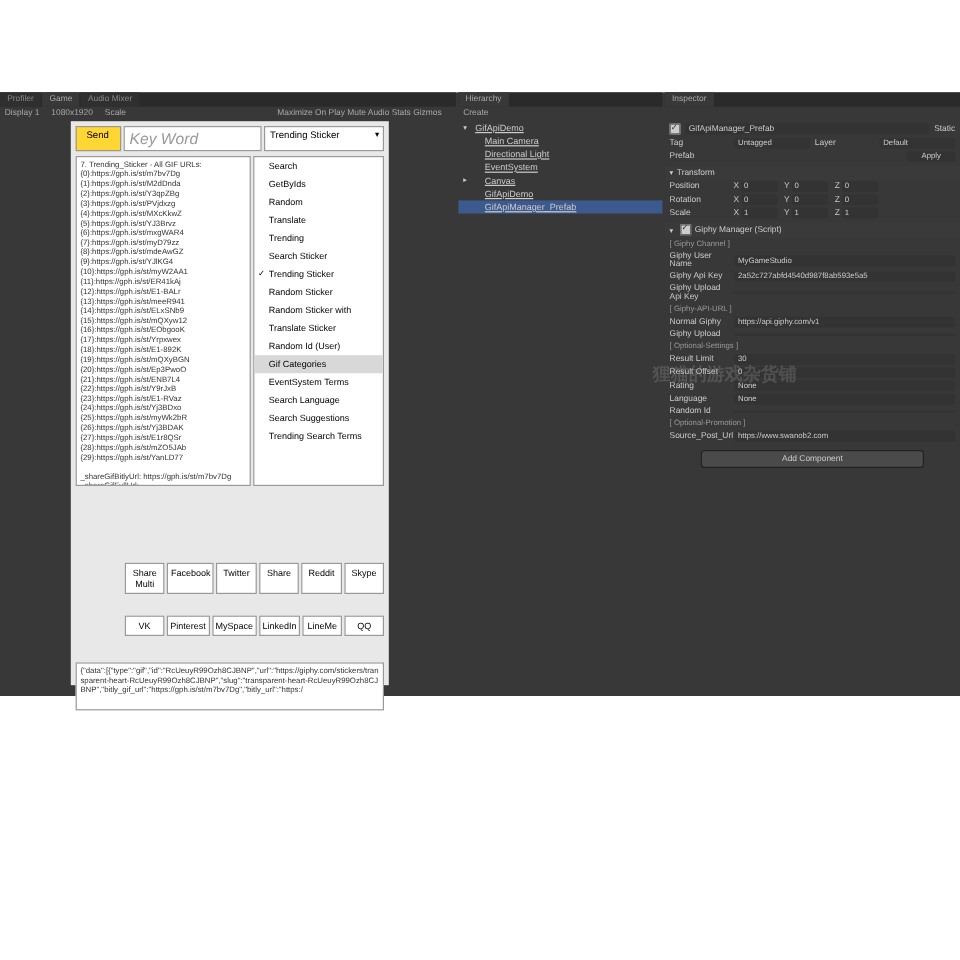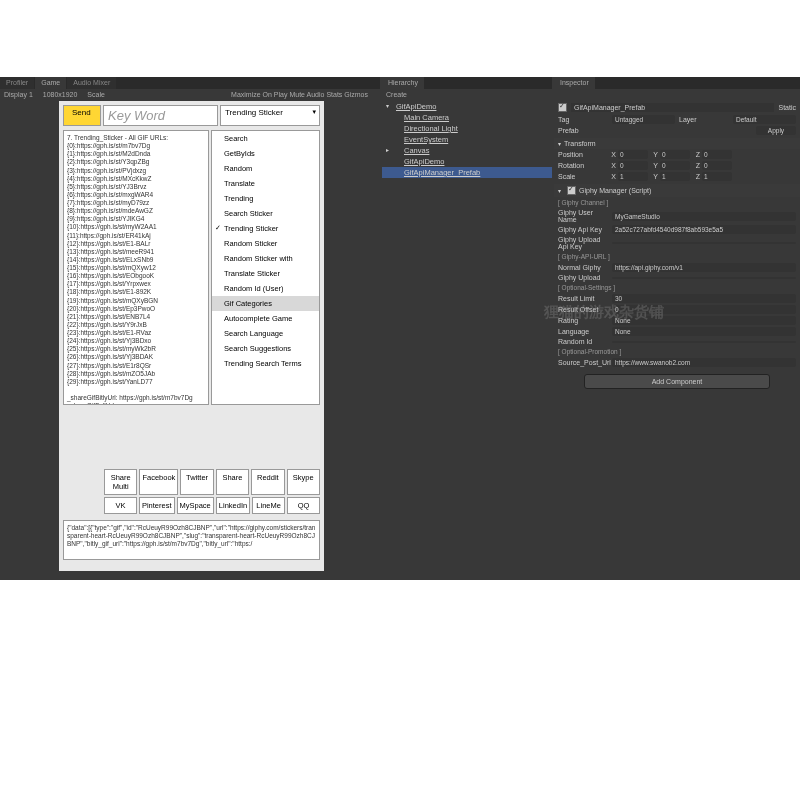--- a/index.html
+++ b/index.html
@@ -31,21 +31,21 @@
 
 .content-row { display: flex; padding: 0 4px; gap: 2px; }
 .output-area { width: 155px; background: #fff; border: 1px solid #999; padding: 3px; font-size: 6.5px; line-height: 1.25; color: #333; height: 275px; overflow: hidden; }
 .output-area .line { white-space: nowrap; }
 .dropdown-list { width: 116px; background: #fff; border: 1px solid #999; font-size: 7.5px; }
 .dropdown-list .opt { padding: 3px 12px; cursor: pointer; position: relative; }
 .dropdown-list .opt.selected::before { content: "✓"; position: absolute; left: 3px; font-size: 7px; }
 .dropdown-list .opt.highlight { background: #d8d8d8; }
 
 .share-btns { padding: 4px; }
-.btn-row { display: flex; gap: 2px; margin-bottom: 2px; padding-left: 41px; }
+.btn-row { display: flex; gap: 2px; margin-bottom: 18px; padding-left: 41px; }
 .share-btn { flex: 1; border: 1px solid #999; background: #fff; padding: 3px 2px; font-size: 7.5px; text-align: center; cursor: pointer; }
 .json-out { margin: 0 4px 4px; background: #fff; border: 1px solid #999; padding: 3px; font-size: 6.5px; line-height: 1.2; color: #333; word-break: break-all; height: 40px; overflow: hidden; }
 
 
 .hier-panel { position: absolute; top: 24px; left: 382px; width: 170px; font-size: 7.5px; color: #ccc; text-decoration: underline; }
 .hier-item { padding: 1px 4px 1px 14px; position: relative; }
 .hier-item.sel { background: #3d5a8f; }
 .hier-item .arrow { position: absolute; left: 4px; font-size: 6px; }
 .hier-item.indent { padding-left: 22px; }
 
@@ -146,21 +146,21 @@
           <div class="opt">Random</div>
           <div class="opt">Translate</div>
           <div class="opt">Trending</div>
           <div class="opt">Search Sticker</div>
           <div class="opt selected">Trending Sticker</div>
           <div class="opt">Random Sticker</div>
           <div class="opt">Random Sticker with</div>
           <div class="opt">Translate Sticker</div>
           <div class="opt">Random Id (User)</div>
           <div class="opt highlight">Gif Categories</div>
-          <div class="opt">Autocomplete Game</div>
+          <div class="opt">EventSystem Terms</div>
           <div class="opt">Search Language</div>
           <div class="opt">Search Suggestions</div>
           <div class="opt">Trending Search Terms</div>
         </div>
     </div>
     <div style="height:60px"></div>
     <div class="share-btns" id="share-btns">
         <div class="btn-row">
           <div class="share-btn">Share Multi</div>
           <div class="share-btn">Facebook</div>

